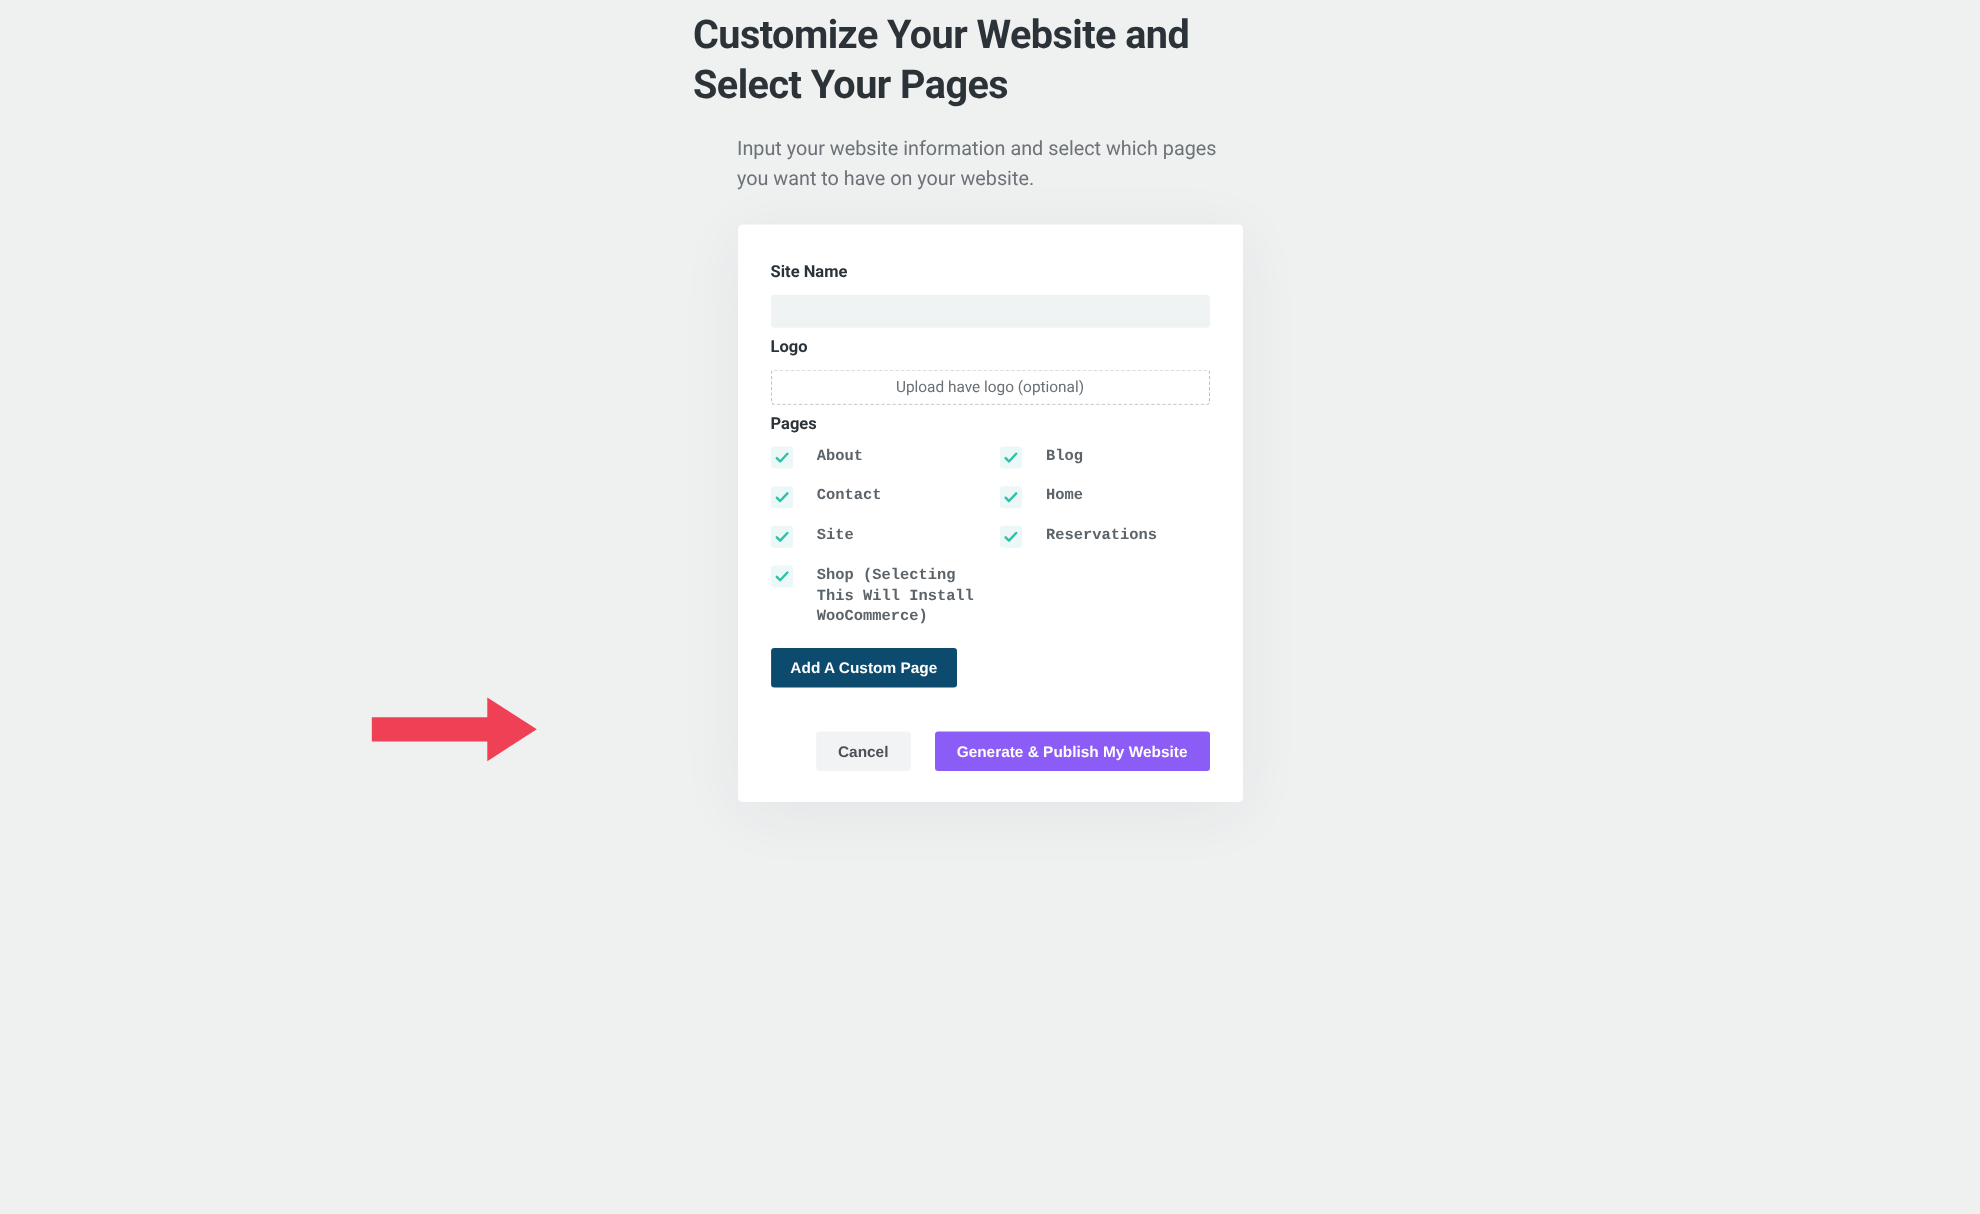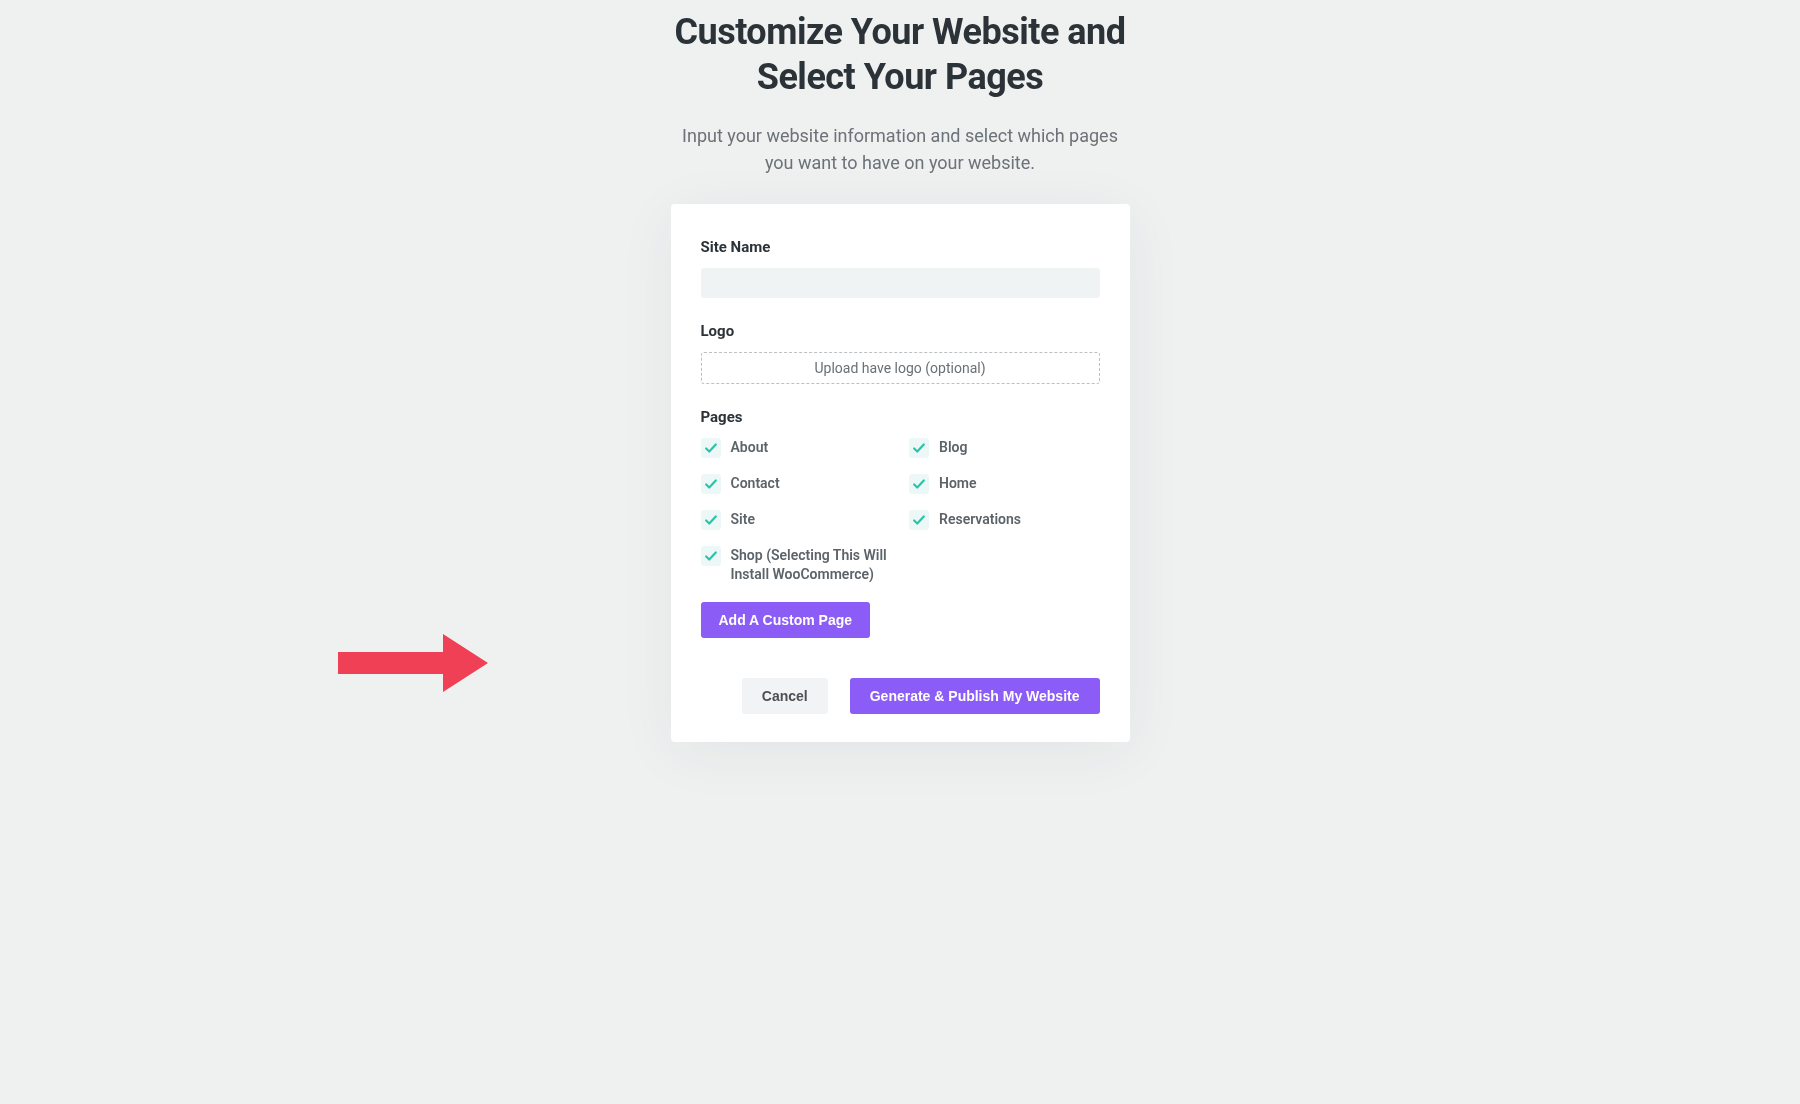--- a/index.html
+++ b/index.html
@@ -8,21 +8,21 @@
       box-sizing: border-box;
     }
     body {
       font-family: -apple-system, BlinkMacSystemFont, "Segoe UI", Roboto, "Helvetica Neue", Arial, sans-serif;
       background: #eff0f0;
       width: 1800px;
       height: 1104px;
       padding-top: 10px;
     }
     .page-header {
-      text-align: center;
+      text-align: left;
       margin-bottom: 28px;
     }
     .page-title {
       font-size: 36px;
       font-weight: 700;
       color: #2c3338;
       line-height: 1.25;
       max-width: 540px;
       margin: 0 auto 22px;
       letter-spacing: -0.5px;
@@ -36,21 +36,21 @@
     }
     .card {
       background: #fff;
       width: 459px;
       margin: 0 auto;
       border-radius: 4px;
       padding: 34px 30px 28px 30px;
       box-shadow: 0 10px 60px rgba(46, 54, 65, 0.06);
     }
     .form-group {
-      margin-bottom: 24px;
+      margin-bottom: 8px;
     }
     .form-group:last-of-type {
       margin-bottom: 0;
     }
     .form-label {
       display: block;
       font-size: 15px;
       font-weight: 700;
       color: #2c3338;
       margin-bottom: 12px;
@@ -89,22 +89,23 @@
     .pages-grid {
       display: grid;
       grid-template-columns: 1fr 1fr;
       column-gap: 18px;
       row-gap: 16px;
       margin-bottom: 18px;
     }
     .page-item {
       display: flex;
       align-items: flex-start;
-      gap: 10px;
-      cursor: pointer;
+      gap: 22px;
+      cursor: pointer;
+      font-family: Liberation Mono, monospace;
     }
     .checkbox {
       width: 20px;
       height: 20px;
       background: #ecf7f8;
       border-radius: 3px;
       display: flex;
       align-items: center;
       justify-content: center;
       flex-shrink: 0;
@@ -113,21 +114,21 @@
       width: 14px;
       height: 14px;
     }
     .page-label {
       font-size: 14px;
       color: #5c6369;
       font-weight: 600;
       line-height: 1.35;
     }
     .btn-dark {
-      background: #8b5cf6;
+      background: #0c4a6e;
       color: #fff;
       border: none;
       border-radius: 3px;
       padding: 10px 18px;
       font-size: 14px;
       font-weight: 600;
       cursor: pointer;
     }
     .footer-actions {
       display: flex;

